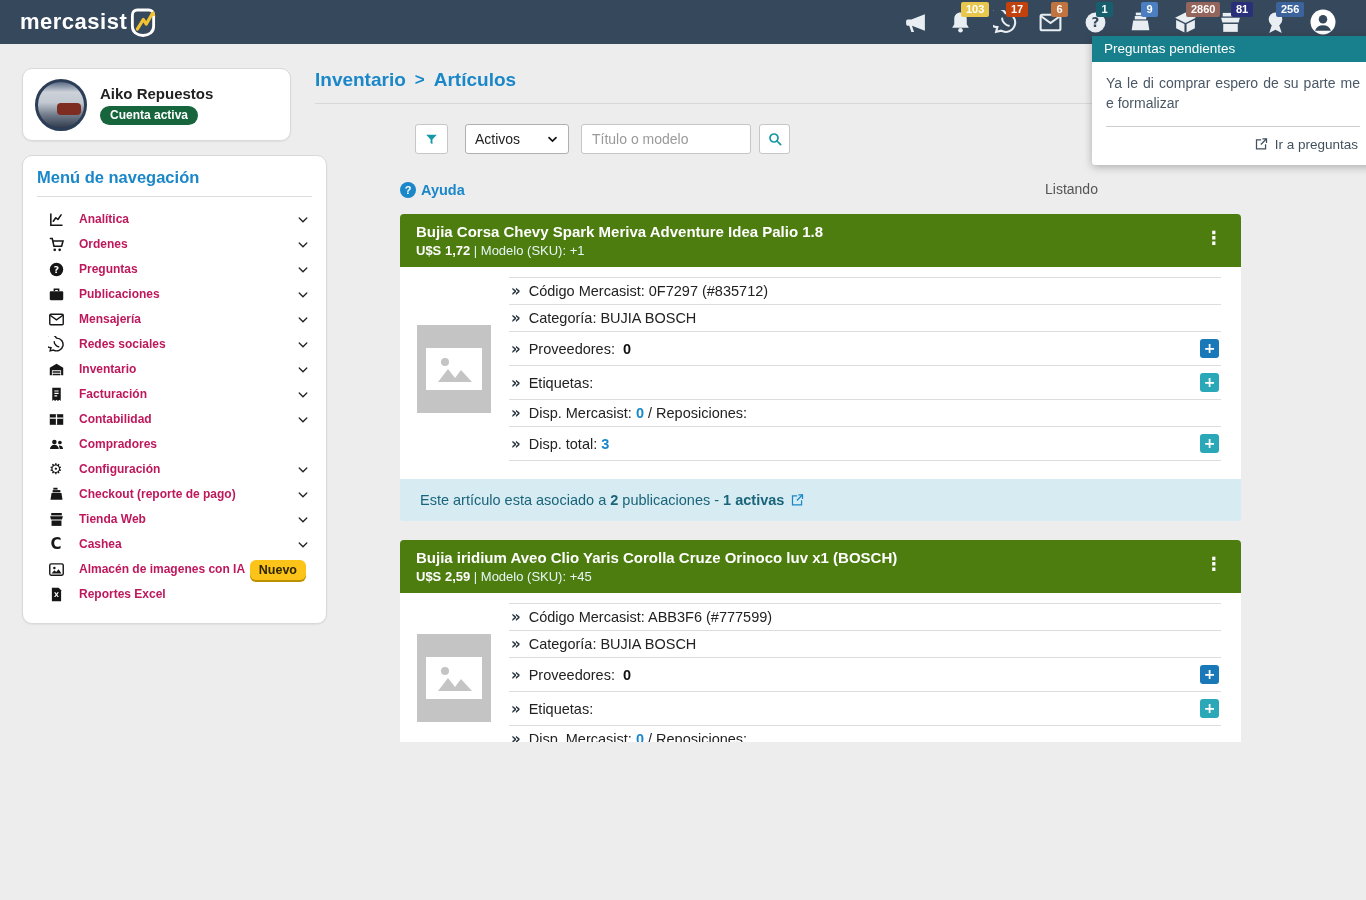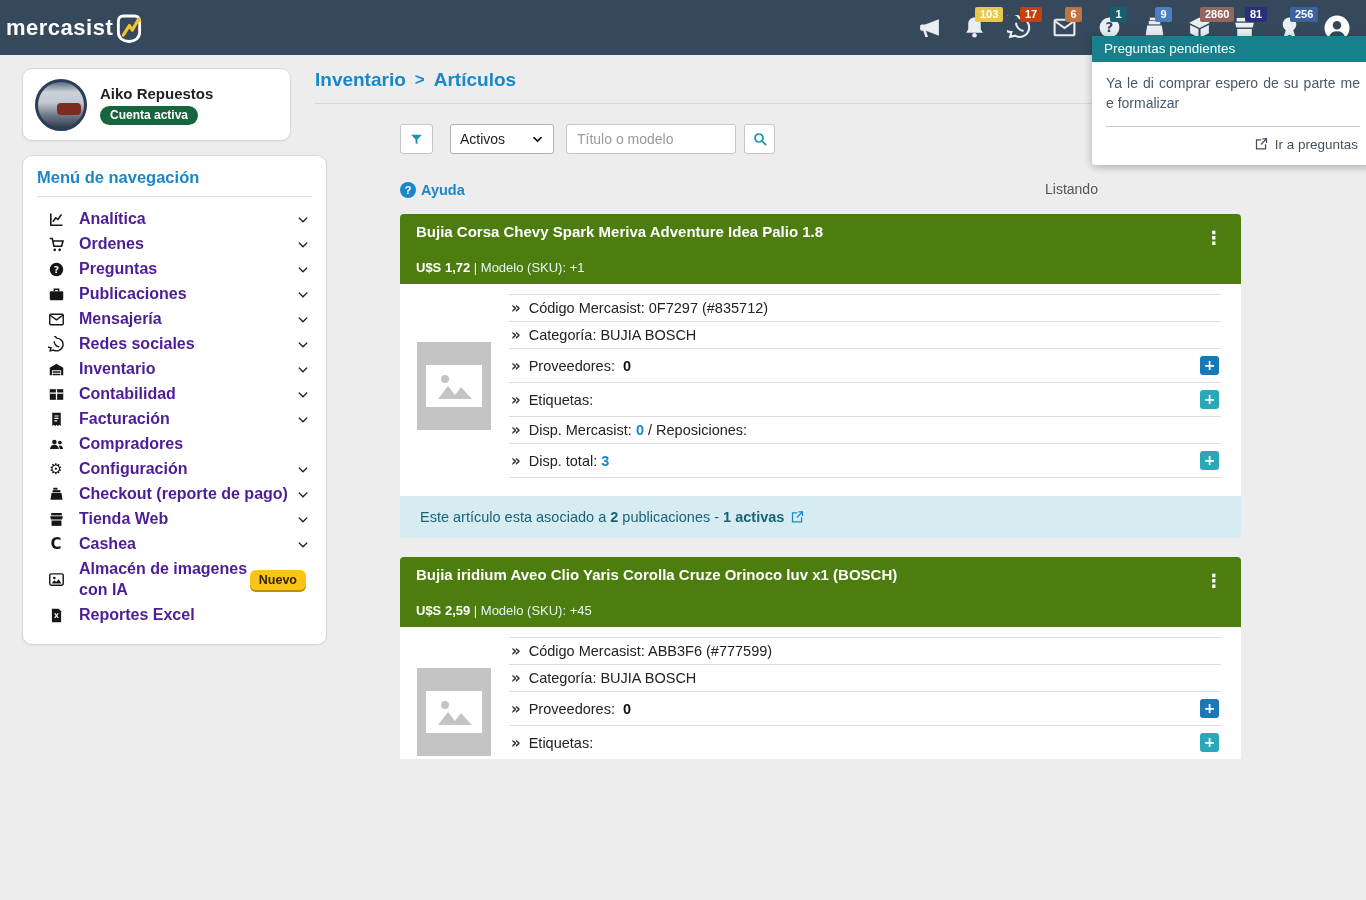--- a/index.html
+++ b/index.html
@@ -1,20 +1,20 @@
 <!DOCTYPE html>
 <html><head>
 <meta charset="utf-8">
 <style>
 *{margin:0;padding:0;box-sizing:border-box}
 html,body{width:1366px;height:900px}
 body{background:#ededed;font-family:"Liberation Sans",sans-serif;overflow:hidden;position:relative}
 
 
-.topbar{position:absolute;top:0;left:0;width:1366px;height:55px;background:#36495c;display:flex;align-items:center;justify-content:space-between;padding:0 6px;z-index:40}
+.topbar{position:absolute;top:0;left:0;width:1366px;height:44px;background:#36495c;display:flex;align-items:center;justify-content:space-between;padding:0 20px;z-index:40}
 .logo{display:flex;align-items:center;cursor:pointer}
 .logo-text{color:#fff;font-size:22px;font-weight:600;letter-spacing:.5px}
 .logo-ic{width:34px;height:34px;margin-left:-1px}
 .tb-icons{display:flex;align-items:center;gap:20px;padding-right:8px}
 .tb-ic{position:relative;width:25px;height:25px;color:#e9eef3;cursor:pointer}
 .tb-ic svg{width:100%;height:100%;fill:currentColor}
 .tb-ic.big{width:30px;height:30px;color:#fff}
 .tb-badge{position:absolute;top:-8px;left:13px;min-width:17px;padding:1px 5px;border-radius:2px;font-size:11px;font-weight:bold;color:#fff;text-align:center;line-height:13px;white-space:nowrap}
 
 
@@ -35,32 +35,32 @@
 .acc-name{font-size:15px;font-weight:bold;color:#222}
 .acc-badge{display:inline-block;margin-top:4px;background:#17653c;color:#fff;font-size:12px;font-weight:bold;padding:2px 10px 3px;border-radius:10px}
 
 .menu-card{position:absolute;left:22px;top:155px;width:305px;padding:12px 14px 16px;box-shadow:0 1px 2px rgba(0,0,0,.06)}
 .menu-title{font-size:16.5px;color:#1a87c9;font-weight:600;padding-bottom:9px;border-bottom:1px solid #ddd}
 .menu-list{margin-top:10px}
 .mi{display:flex;align-items:center;min-height:25px;padding:0 2px 0 10px;cursor:pointer}
 .mi-ic{width:18px;height:18px;color:#161616;flex:none;display:flex;align-items:center;justify-content:center}
 .mi-ic svg{width:17px;height:17px;fill:currentColor}
 .tic{font-size:15px;font-weight:800;color:#161616;line-height:1;font-family:"DejaVu Sans",sans-serif}
-.mi-label{flex:1;margin-left:14px;font-size:16px;font-weight:700;color:#4c1d95;line-height:1.3;padding:2px 0}
+.mi-label{flex:1;margin-left:14px;font-size:12px;font-weight:700;color:#be185d;line-height:1.3;padding:2px 0}
 .mi-chev{width:14px;height:14px;color:#222;flex:none}
 .mi-chev svg{width:14px;height:14px}
 .mi-new{background:#fcc419;color:#2e2500;font-size:12.5px;font-weight:bold;padding:3px 9px;border-radius:6px;box-shadow:0 2px 0 #bd9000;margin-right:4px;flex:none}
 
 
 .breadcrumb{position:absolute;left:315px;top:69px;font-size:19px;color:#1a87c9;font-weight:600;display:flex;align-items:center;gap:9px}
 .bc-sep{font-weight:bold;font-size:17px}
 .bc-link{cursor:pointer}
 .head-divider{position:absolute;left:315px;top:103px;width:1030px;height:1px;background:#d8d8d8}
 
-.filter-row{position:absolute;left:400px;top:124px;display:flex;align-items:flex-end}
+.filter-row{position:absolute;left:415px;top:124px;display:flex;align-items:flex-end}
 .btn{background:#fff;border:1px solid #c6c6c6;border-radius:3px;display:flex;align-items:center;justify-content:center;cursor:pointer}
 .funnel-btn{width:33px;height:30px;color:#1699a6;margin-right:17px}
 .funnel-btn svg{width:15px;height:15px;fill:currentColor}
 .select{width:104px;height:30px;border:1px solid #b0b0b0;border-radius:3px;background:#fff;display:flex;align-items:center;padding:0 9px;font-size:14px;color:#222;margin-right:12px;cursor:pointer}
 .sel-chev{margin-left:auto;width:13px;height:13px;color:#111}
 .sel-chev svg{width:13px;height:13px}
 .search-input{width:170px;height:30px;border:1px solid #c6c6c6;border-radius:3px;padding:0 10px;font-size:14px;color:#333;margin-right:8px;font-family:inherit;outline:none}
 .search-input::placeholder{color:#9a9a9a}
 .search-btn{width:31px;height:30px;color:#1699a6}
 .search-btn svg{width:16px;height:16px}
@@ -68,21 +68,21 @@
 .help-link{position:absolute;left:400px;top:182px;display:flex;align-items:center;gap:5px;color:#1a87c9;font-size:14.5px;font-weight:600;cursor:pointer}
 .help-q{width:16px;height:16px;border-radius:50%;background:#1a87c9;color:#fff;font-size:11px;font-weight:bold;display:flex;align-items:center;justify-content:center;flex:none}
 .listing{position:absolute;left:1045px;top:181px;font-size:14px;color:#555;z-index:10}
 
 
 .articles{position:absolute;left:400px;top:214px;width:841px}
 .article{margin-bottom:19px}
 .article.clipped{height:202px;overflow:hidden;margin-bottom:0}
 .art-head{background:#4d7c0f;border-radius:4px 4px 0 0;padding:7px 42px 9px 16px;position:relative;color:#fff}
 .art-title{font-size:15px;font-weight:bold;line-height:1.4}
-.art-sub{font-size:13px;color:#e8f6f7;margin-top:18px}
+.art-sub{font-size:13px;color:#e8f6f7;margin-top:1px}
 .art-sub .bold{font-weight:bold;color:#fff}
 .art-kebab{position:absolute;right:10px;top:13px;font-size:18px;font-weight:bold;color:#fff;cursor:pointer;padding:0 8px;font-family:"DejaVu Sans",sans-serif}
 .art-body{background:#fff;display:flex;padding:10px 20px 18px 17px}
 .art-img{width:74px;height:88px;background:#c4c4c4;flex:none;align-self:center;margin-right:18px;display:flex;align-items:center;justify-content:center}
 .art-img-inner{width:56px;height:42px;background:#fff;display:flex;align-items:center;justify-content:center}
 .art-img-inner svg{width:40px;height:30px;fill:#c4c4c4}
 .art-rows{flex:1;border-top:1px solid #ddd}
 .art-row{display:flex;align-items:center;border-bottom:1px solid #ddd;padding:4px 2px;min-height:27px}
 .art-row.tall{min-height:34px}
 .row-chev{color:#2a3742;font-weight:bold;font-size:15px;margin-right:9px;letter-spacing:-1px;font-family:"DejaVu Sans",sans-serif}
@@ -277,37 +277,37 @@
           </svg>
         </span>
         <span class="mi-label">Inventario</span>
         <span class="mi-chev"><svg viewBox="0 0 24 24">
             <path d="M5.5 8.5l6.5 6.5 6.5-6.5" fill="none" stroke="currentColor" stroke-width="2.2" stroke-linecap="round"></path>
           </svg></span>
       </div>
       <div class="mi">
         <span class="mi-ic">
           <svg viewBox="0 0 24 24">
+            <path d="M6 2.5h12V21l-2-1.5-2 1.5-2-1.5L10 21l-2-1.5L6 21V2.5z"></path>
+            <path d="M9 7h6M9 10.5h6M9 14h4" stroke="#fff" stroke-width="1.6" fill="none"></path>
+          </svg>
+        </span>
+        <span class="mi-label">Facturación</span>
+        <span class="mi-chev"><svg viewBox="0 0 24 24">
+            <path d="M5.5 8.5l6.5 6.5 6.5-6.5" fill="none" stroke="currentColor" stroke-width="2.2" stroke-linecap="round"></path>
+          </svg></span>
+      </div>
+      <div class="mi">
+        <span class="mi-ic">
+          <svg viewBox="0 0 24 24">
             <path d="M2.5 4.5h19v15h-19z"></path>
             <path d="M2.5 10h19M12 4.5v15" stroke="#fff" stroke-width="1.8" fill="none"></path>
           </svg>
         </span>
         <span class="mi-label">Contabilidad</span>
-        <span class="mi-chev"><svg viewBox="0 0 24 24">
-            <path d="M5.5 8.5l6.5 6.5 6.5-6.5" fill="none" stroke="currentColor" stroke-width="2.2" stroke-linecap="round"></path>
-          </svg></span>
-      </div>
-      <div class="mi">
-        <span class="mi-ic">
-          <svg viewBox="0 0 24 24">
-            <path d="M6 2.5h12V21l-2-1.5-2 1.5-2-1.5L10 21l-2-1.5L6 21V2.5z"></path>
-            <path d="M9 7h6M9 10.5h6M9 14h4" stroke="#fff" stroke-width="1.6" fill="none"></path>
-          </svg>
-        </span>
-        <span class="mi-label">Facturación</span>
         <span class="mi-chev"><svg viewBox="0 0 24 24">
             <path d="M5.5 8.5l6.5 6.5 6.5-6.5" fill="none" stroke="currentColor" stroke-width="2.2" stroke-linecap="round"></path>
           </svg></span>
       </div>
       <div class="mi">
         <span class="mi-ic">
           <svg viewBox="0 0 24 24">
             <circle cx="9" cy="8.5" r="3.2"></circle>
             <path d="M2.8 18.5a6.2 6.2 0 0 1 12.4 0z"></path>
             <circle cx="16.8" cy="9.2" r="2.6"></circle>

